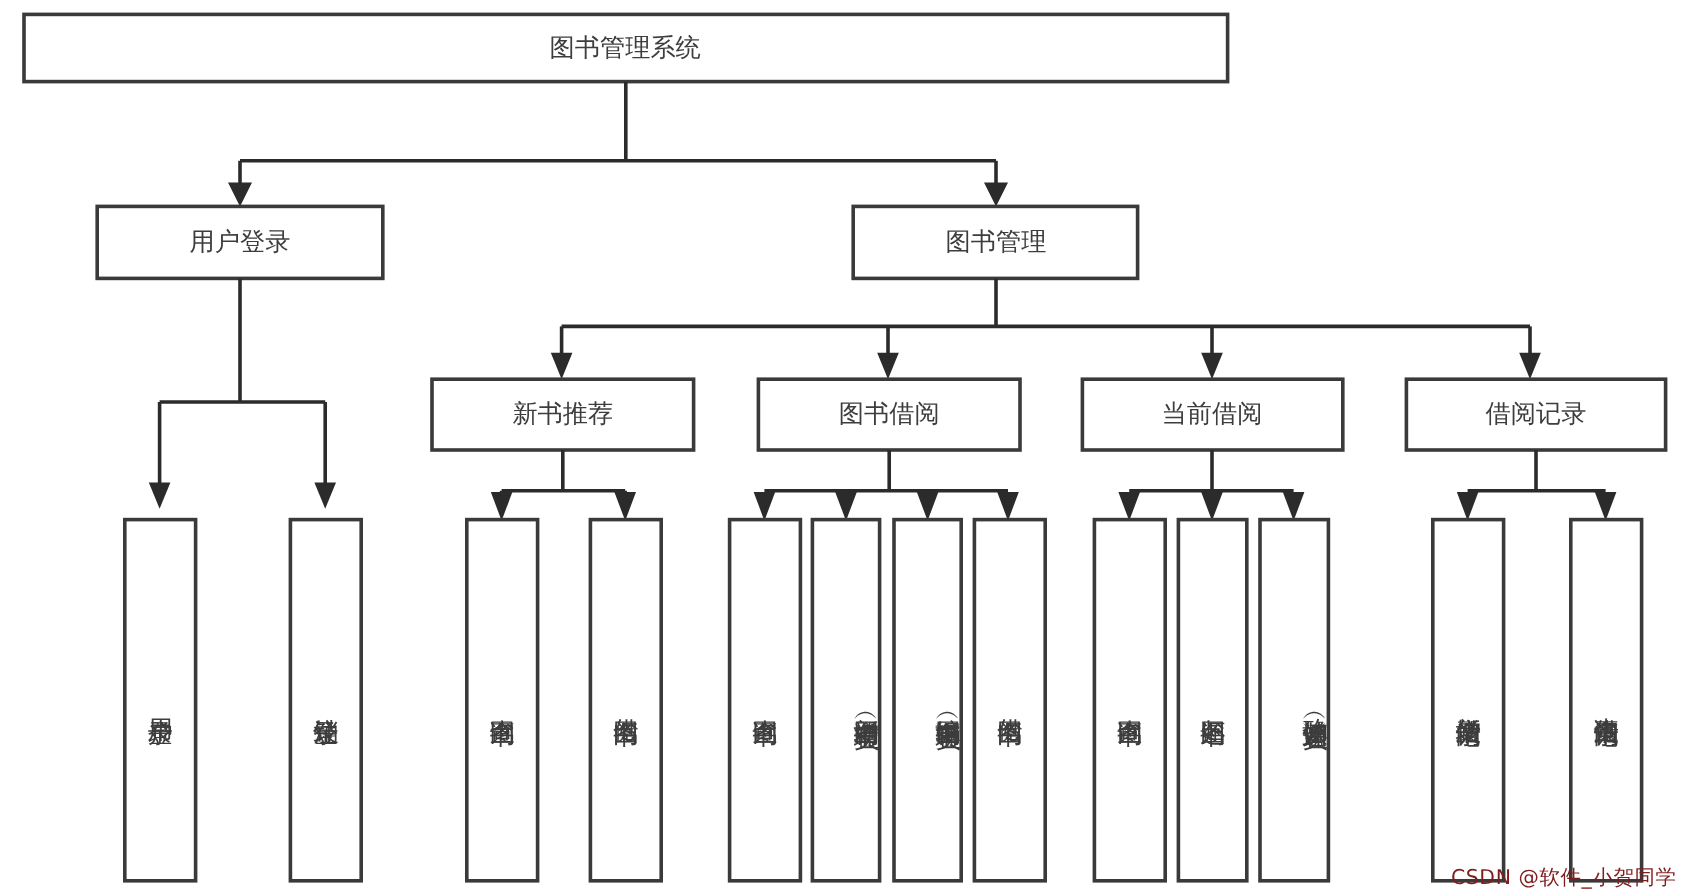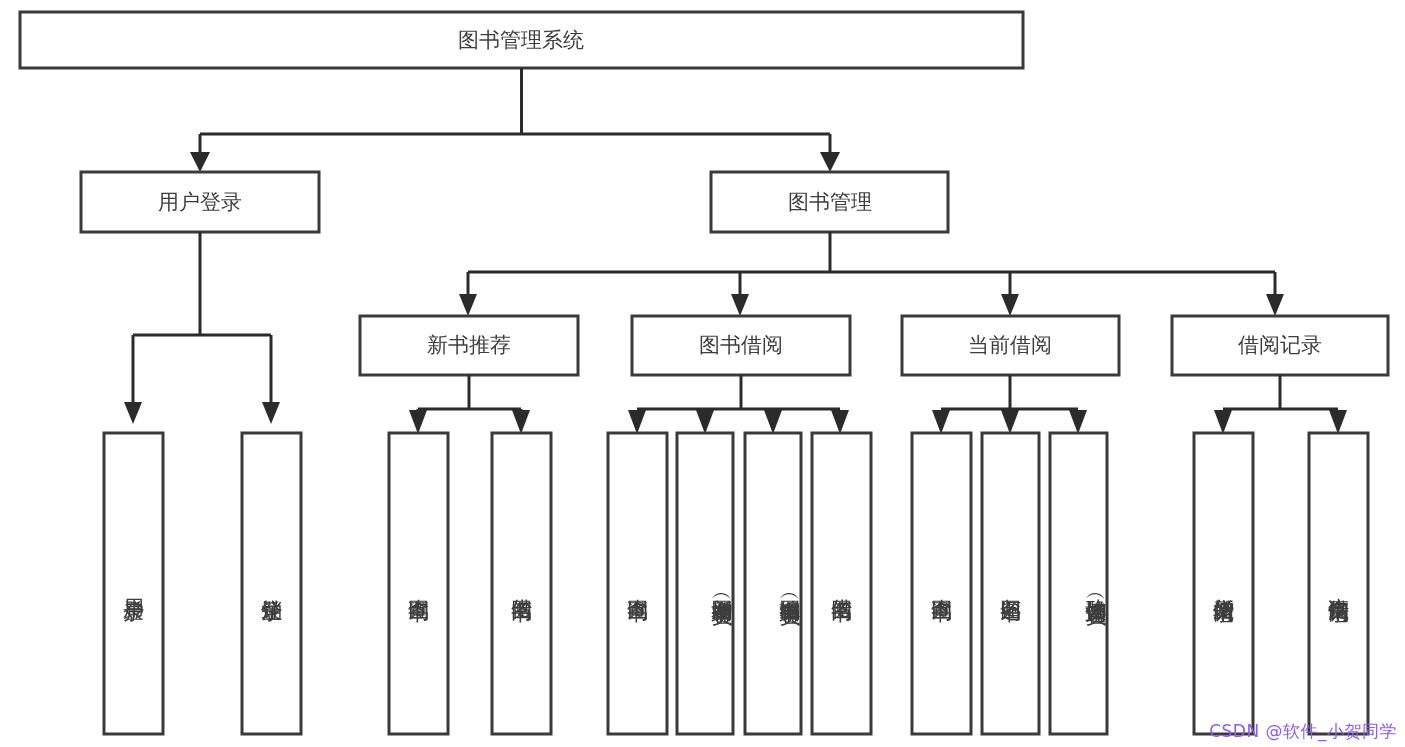--- a/index.html
+++ b/index.html
@@ -40,21 +40,21 @@
     color:#3d3d3d;
     letter-spacing:1px;
     white-space:nowrap;
     pointer-events:none;
   }
   .watermark{
     position:absolute;
     right:8px;
     bottom:4px;
     font-size:17px;
-    color:#8b5cf6;
+    color:#7f1d1d;
     font-family:"DejaVu Sans","Liberation Sans",sans-serif;
     letter-spacing:0.5px;
     white-space:nowrap;
   }
 </style>
 </head>
 <body>
 
 <svg id="diagram" viewBox="0 0 1405 747" xmlns="http://www.w3.org/2000/svg">
 

